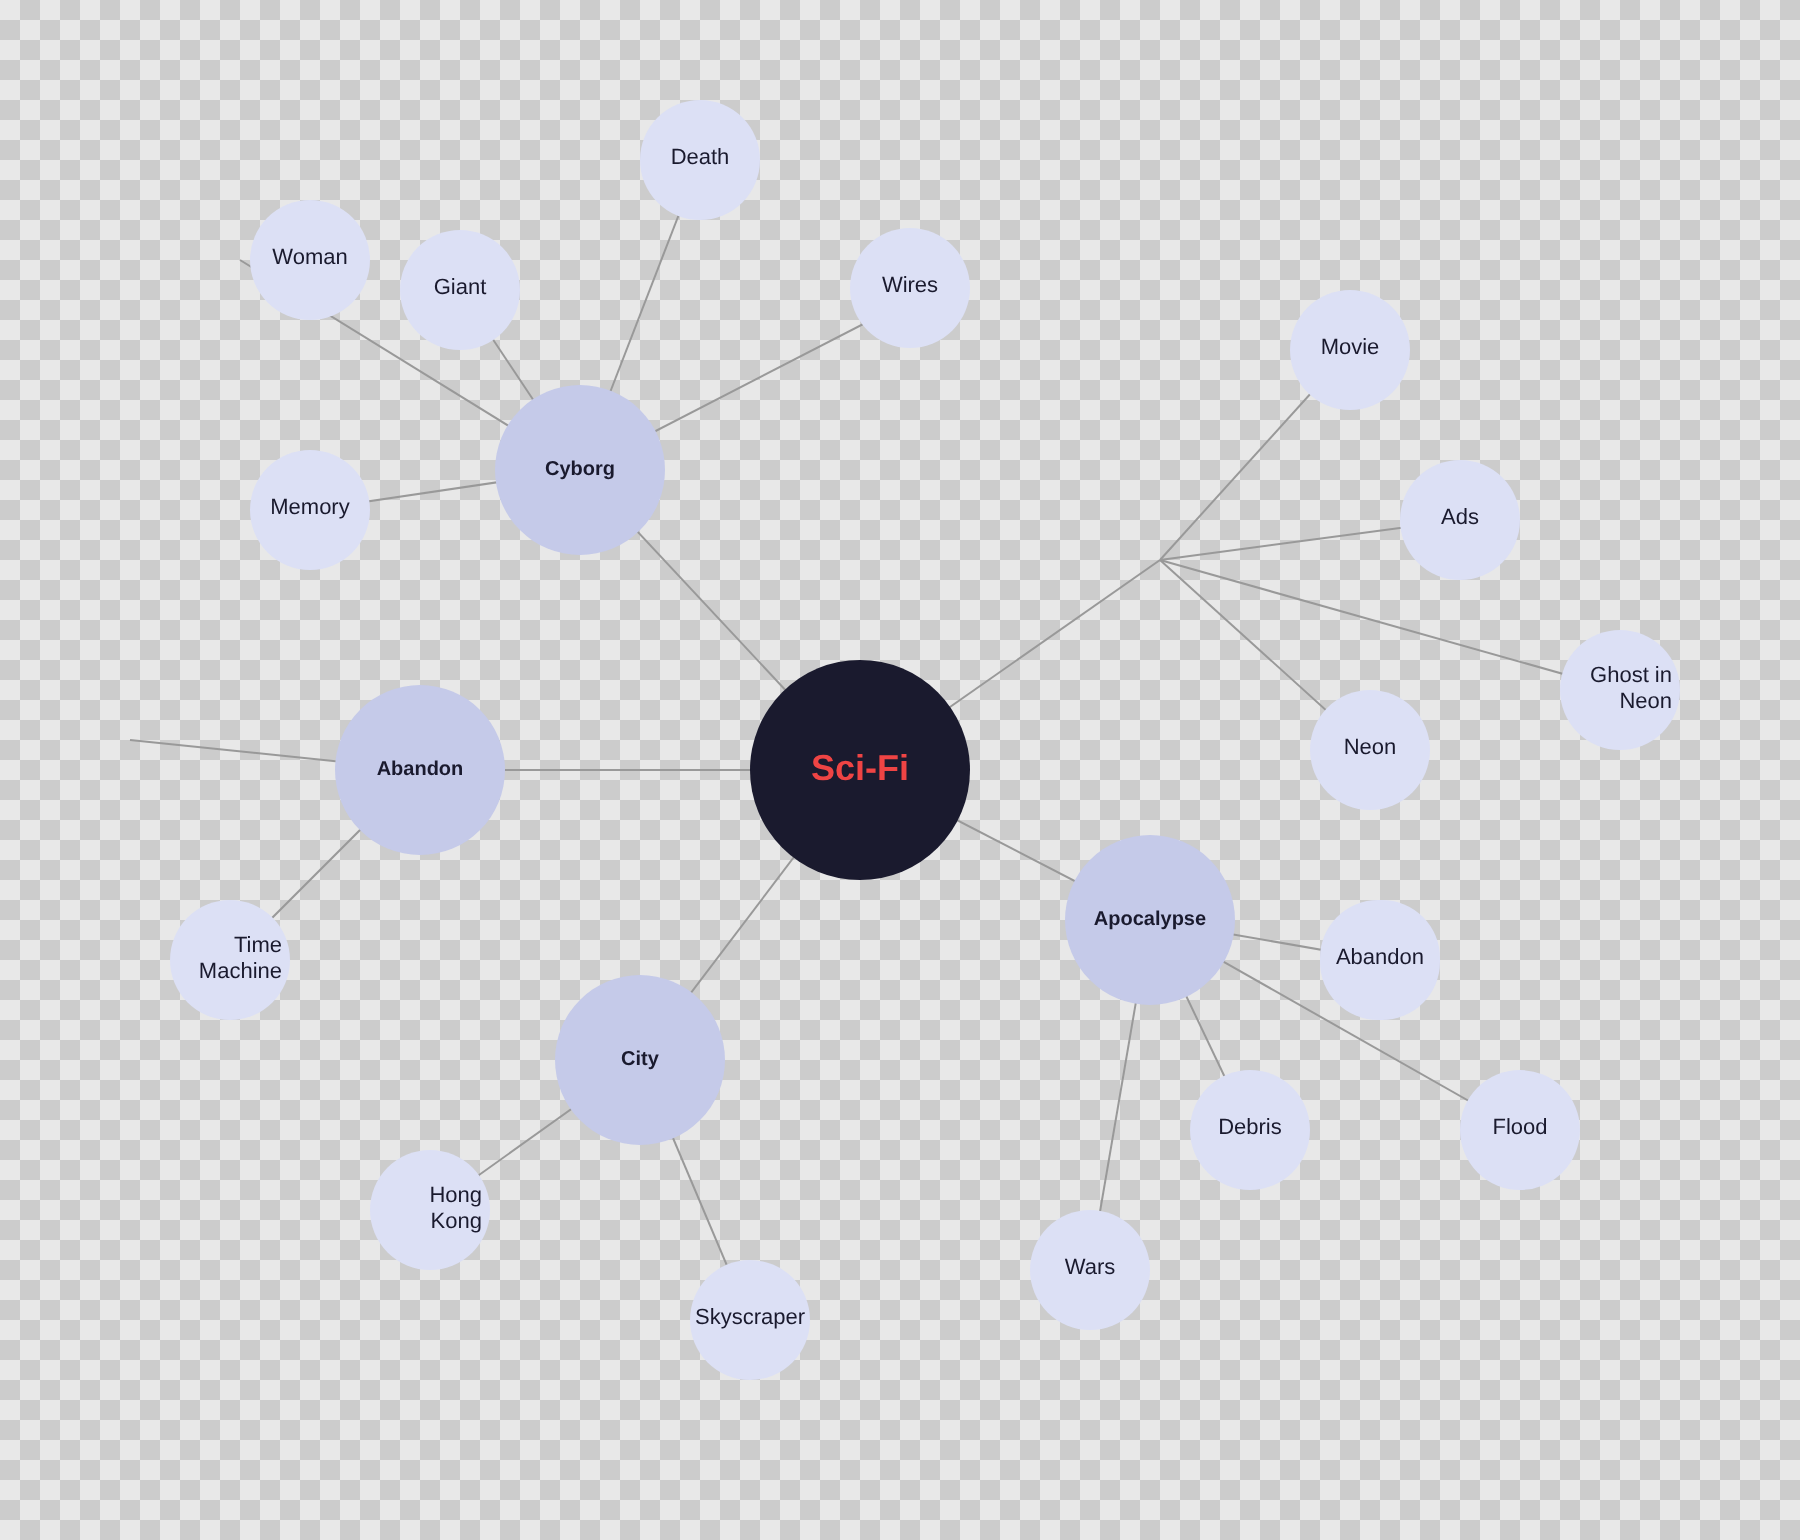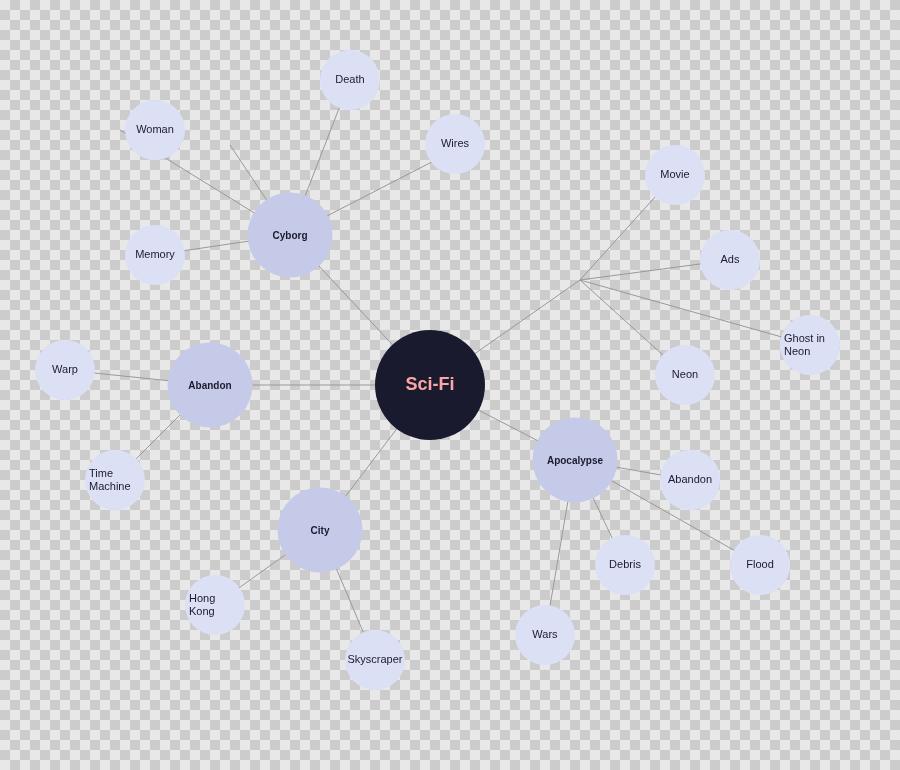--- a/index.html
+++ b/index.html
@@ -29,28 +29,28 @@
       width: 900px;
       height: 770px;
       pointer-events: none;
     }
     .node {
       position: absolute;
       border-radius: 50%;
       display: flex;
       align-items: center;
       justify-content: center;
-      text-align: left;
+      text-align: right;
       transform: translate(-50%, -50%);
     }
     .node-center {
       width: 110px;
       height: 110px;
       background: #1a1a2e;
-      color: #fca5a5;
+      color: #ef4444;
       font-size: 18px;
       font-weight: 700;
     }
     .node-mid {
       width: 85px;
       height: 85px;
       background: #c5cae9;
       color: #1a1a2e;
       font-size: 10px;
       font-weight: 700;
@@ -114,28 +114,28 @@
   <div class="node node-mid" id="node-apocalypse" style="left:575px;top:460px;">
     <span>Apocalypse</span>
   </div>
 
   <div class="node node-small" style="left:350px;top:80px;">
     <span>Death</span>
   </div>
   <div class="node node-small" style="left:455px;top:144px;">
     <span>Wires</span>
   </div>
+  <div class="node node-small" style="left:230px;top:145px;">
+    <span>Giant</span>
+  </div>
   <div class="node node-small" style="left:120px;top:130px;margin-left:35px;">
     <span>Woman</span>
   </div>
   <div class="node node-small" style="left:155px;top:255px;">
     <span>Memory</span>
-  </div>
-  <div class="node node-small" style="left:65px;top:370px;">
-    <span>Warp</span>
   </div>
   <div class="node node-small" style="left:115px;top:480px;">
     <span>Time Machine</span>
   </div>
   <div class="node node-small" style="left:375px;top:660px;">
     <span>Skyscraper</span>
   </div>
   <div class="node node-small" style="left:215px;top:605px;">
     <span>Hong Kong</span>
   </div>

